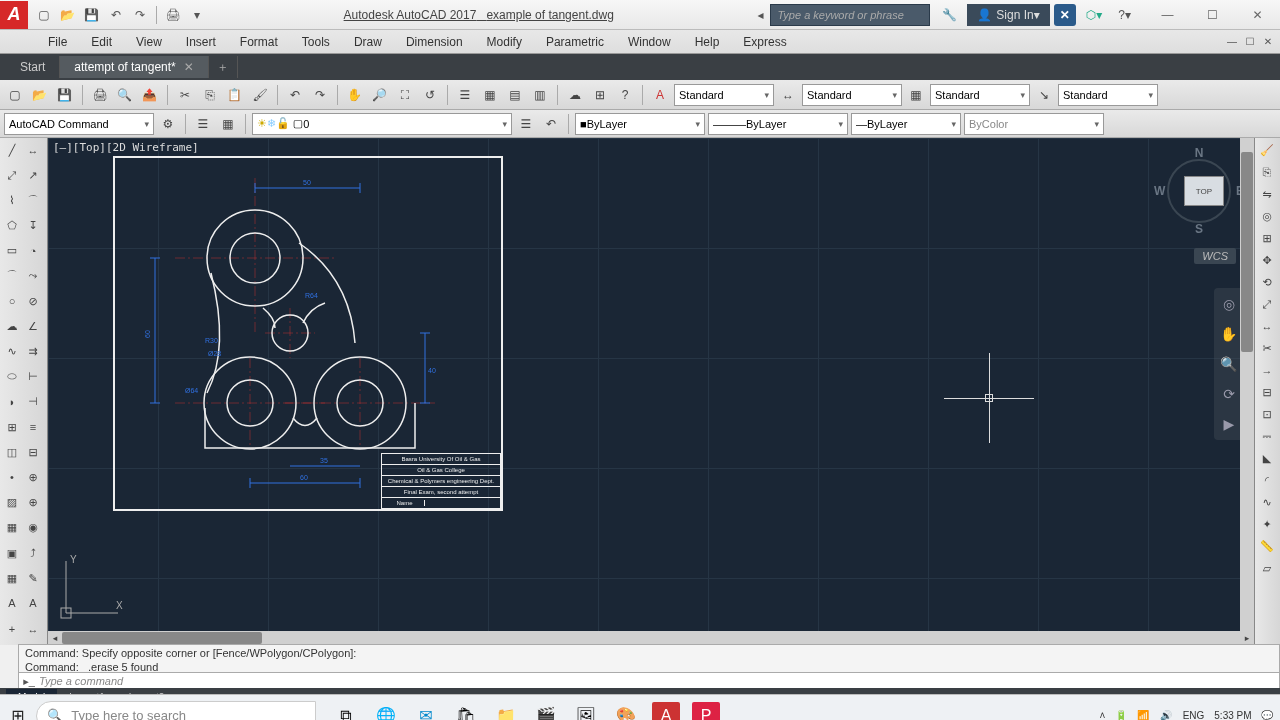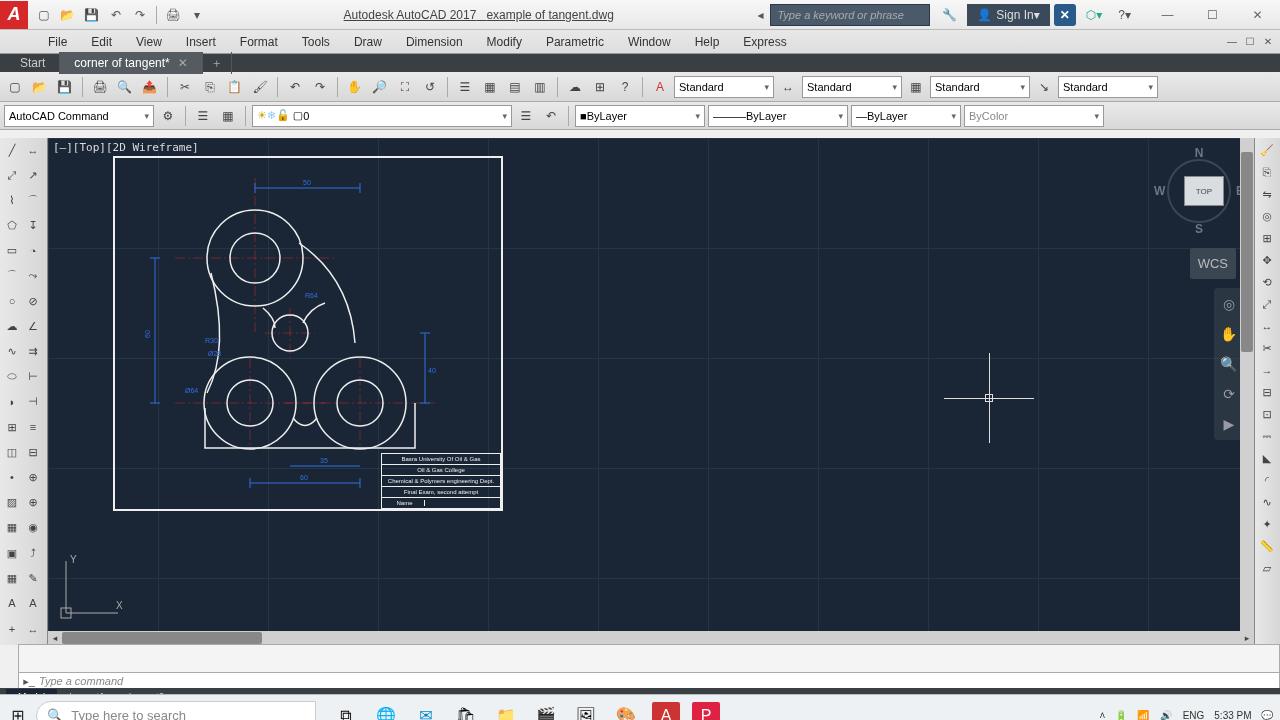--- a/index.html
+++ b/index.html
@@ -14,21 +14,21 @@
 .title-right { display: flex; align-items: center; gap: 4px; margin-left: 6px; }
 .title-btn { height: 22px; padding: 0 6px; display: flex; align-items: center; color: #555; cursor: pointer; font-size: 12px; }
 .signin { background: #3a4a5a; color: #ddd; padding: 0 10px; }
 .xcloud { background: #2a5a8a; color: #fff; padding: 0 6px; font-weight: bold; border-radius: 3px; }
 .win-ctrl { display: flex; margin-left: 8px; }
 .win-ctrl div { width: 45px; height: 30px; display: flex; align-items: center; justify-content: center; color: #666; cursor: pointer; }
 .menubar { height: 24px; background: linear-gradient(#e8e8e8,#dedede); display: flex; align-items: center; border-bottom: 1px solid #999; padding-left: 36px; font-size: 12px; }
 .menu-item { padding: 3px 12px; color: #333; cursor: pointer; }
 .menubar-right { margin-left: auto; display: flex; margin-right: 4px; }
 .menubar-right div { width: 16px; height: 16px; color: #555; display: flex; align-items: center; justify-content: center; cursor: pointer; margin-left: 2px; font-size: 10px; }
-.filetabs { height: 18px; background: #3a3f44; display: flex; align-items: center; padding-left: 6px; }
+.filetabs { height: 26px; background: #3a3f44; display: flex; align-items: center; padding-left: 6px; }
 .filetab { height: 22px; padding: 0 14px; display: flex; align-items: center; font-size: 12px; color: #ccc; border-right: 1px solid #555; cursor: pointer; }
 .filetab.active { background: #555b60; color: #fff; }
 .filetab-close { margin-left: 8px; color: #aaa; }
 .filetab-add { width: 24px; color: #aaa; justify-content: center; }
 .toolbar1 { height: 30px; background: linear-gradient(#eaeaea,#d8d8d8); display: flex; align-items: center; border-bottom: 1px solid #aaa; padding: 0 4px; gap: 3px; }
 .tb-btn { width: 22px; height: 22px; display: flex; align-items: center; justify-content: center; cursor: pointer; border: 1px solid transparent; border-radius: 2px; color: #444; font-size: 12px; }
 .tb-sep { width: 1px; height: 20px; background: #aaa; margin: 0 3px; }
 .tb-combo { height: 22px; background: #fff; border: 1px solid #999; display: flex; align-items: center; padding: 0 4px; font-size: 11px; position: relative; }
 .tb-combo::after { content: "▾"; margin-left: auto; color: #666; font-size: 9px; }
 .toolbar2 { height: 28px; background: linear-gradient(#eaeaea,#d8d8d8); display: flex; align-items: center; border-bottom: 1px solid #aaa; padding: 0 4px; gap: 3px; }
@@ -53,21 +53,21 @@
 .cursor-cross::after { top: 0; bottom: 0; left: 50%; width: 1px; }
 .cursor-cross .pick { position: absolute; width: 8px; height: 8px; border: 1px solid #ddd; left: 50%; top: 50%; transform: translate(-50%,-50%); }
 .viewcube { position: absolute; top: 8px; right: 10px; width: 90px; height: 90px; color: #6a7684; }
 .viewcube .n,.viewcube .s,.viewcube .e,.viewcube .w { position: absolute; font-size: 12px; font-weight: bold; }
 .viewcube .n { top: 0; left: 50%; transform: translateX(-50%); }
 .viewcube .s { bottom: 0; left: 50%; transform: translateX(-50%); }
 .viewcube .w { left: 0; top: 50%; transform: translateY(-50%); }
 .viewcube .e { right: 0; top: 50%; transform: translateY(-50%); }
 .viewcube .cube { position: absolute; width: 40px; height: 30px; background: #d8dde2; border: 1px solid #888; top: 30px; left: 30px; display: flex; align-items: center; justify-content: center; font-size: 8px; color: #444; }
 .viewcube .ring { position: absolute; width: 64px; height: 64px; border: 2px solid #3a4652; border-radius: 50%; top: 13px; left: 13px; }
-.wcs-badge { position: absolute; top: 110px; right: 18px; background: #3a4652; color: #bbb; font-size: 13px; padding: 8px 8px; border-radius: 2px; }
+.wcs-badge { position: absolute; top: 110px; right: 18px; background: #3a4652; color: #bbb; font-size: 11px; padding: 2px 8px; border-radius: 2px; font-style: italic; }
 .navbar { position: absolute; right: 10px; top: 150px; width: 30px; background: rgba(70,80,90,0.4); border-radius: 4px; padding: 6px 0; display: flex; flex-direction: column; align-items: center; gap: 10px; }
 .navbar div { width: 20px; height: 20px; color: #99a; display: flex; align-items: center; justify-content: center; font-size: 14px; }
 .ucs { position: absolute; bottom: 22px; left: 8px; width: 70px; height: 70px; }
 .ucs line { stroke: #aaa; stroke-width: 1; }
 .ucs text { fill: #aaa; font-size: 10px; font-family: sans-serif; }
 .hscroll { position: absolute; bottom: 0; left: 0; right: 0; height: 14px; background: #d0d0d0; display: flex; align-items: center; }
 .hscroll .thumb { position: absolute; left: 14px; width: 200px; height: 12px; background: #888; border-radius: 2px; }
 .hscroll .arr { width: 14px; height: 14px; display: flex; align-items: center; justify-content: center; color: #444; font-size: 9px; }
 .hscroll .arr.right { margin-left: auto; }
 .vscroll { position: absolute; top: 0; bottom: 14px; right: 0; width: 14px; background: #d0d0d0; }
@@ -141,21 +141,21 @@
   <div class="menubar-right">
     <div>—</div>
     <div>☐</div>
     <div>✕</div>
   </div>
 </div>
 
 <div class="filetabs">
   <div class="filetab">Start</div>
   <div class="filetab active">
-    <span>corner of tangent*</span>
+    <span>attempt of tangent*</span>
       <span class="filetab-close">✕</span>
   </div>
   <div class="filetab filetab-add">＋</div>
 </div>
 
 <div class="toolbar1">
   <div class="tb-btn">▢</div>
   <div class="tb-btn">📂</div>
   <div class="tb-btn">💾</div>
   <div class="tb-sep"></div>
@@ -387,20 +387,22 @@
     <div class="tb-btn">◣</div>
     <div class="tb-btn">◜</div>
     <div class="tb-btn">∿</div>
     <div class="tb-btn">✦</div>
     <div class="tb-btn">📏</div>
     <div class="tb-btn">▱</div>
   </div>
 </div>
 
 <div class="cmdhist">
+  <div>Command: Specify opposite corner or [Fence/WPolygon/CPolygon]:</div>
+  <div>Command: _.erase 5 found</div>
 </div>
 <div class="cmdline">
   <span class="icon">▸_</span>
   <span>Type a command</span>
 </div>
 
 <div class="model-tabs">
   <div class="mtab active">Model</div>
   <div class="mtab">Layout1</div>
   <div class="mtab">Layout2</div>

